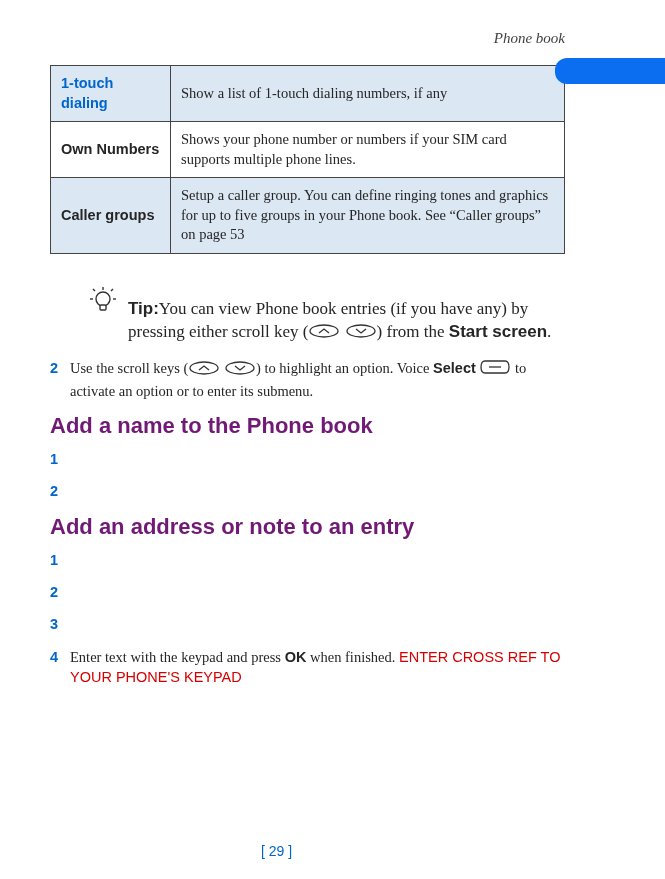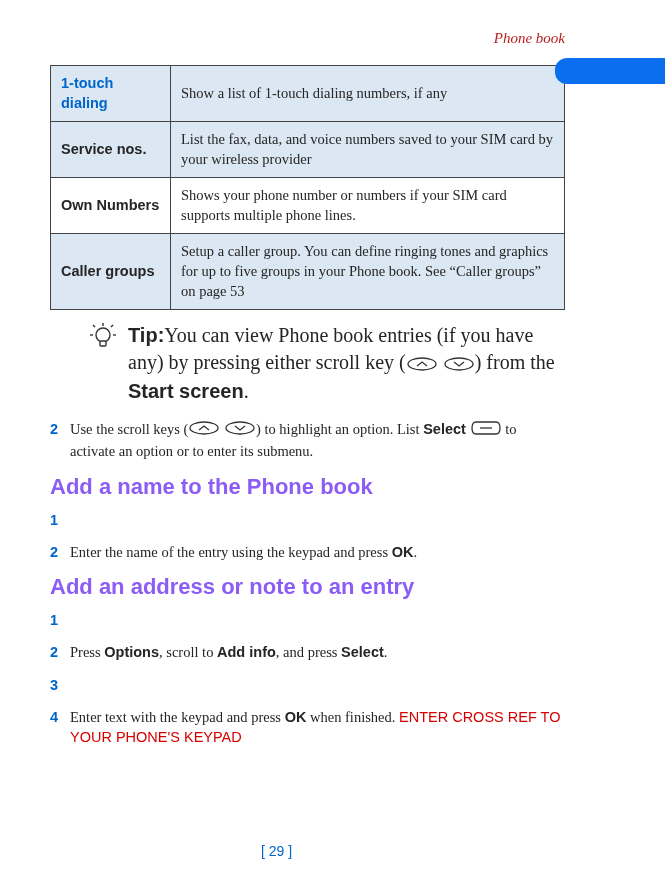--- a/index.html
+++ b/index.html
@@ -8,39 +8,39 @@
       height: 879px;
       background: #fff;
       font-family: Georgia, 'Times New Roman', serif;
       position: relative;
       padding: 30px 100px 30px 50px;
       font-size: 15px;
       color: #252525;
     }
     .header-title {
       text-align: right;
-      color: #b91c1c;
+      color: #404040;
       font-style: italic;
       font-size: 15px;
       margin-bottom: 18px;
       padding-right: 0;
     }
     .thumb-tab {
       position: absolute;
       right: 0;
       top: 58px;
       width: 110px;
       height: 26px;
       background: #0b6ef0;
       border-radius: 12px 0 0 12px;
     }
     table.feature-table {
       width: 100%;
       border-collapse: collapse;
-      margin-bottom: 12px;
+      margin-bottom: 32px;
     }
     table.feature-table td {
       border: 1px solid #444;
       padding: 8px 10px;
       vertical-align: middle;
       font-size: 14.5px;
       line-height: 1.35;
     }
     tr.shaded td {
       background: #dbe7f2;
@@ -54,40 +54,40 @@
       color: #0066cc;
     }
 
     .tip-block {
       display: flex;
       align-items: flex-start;
       margin: 12px 0 14px 0;
       padding-left: 40px;
     }
     .tip-block .bulb { margin-right: 12px; flex: 0 0 auto; }
-    .tip-block .tip-text { line-height: 1.35; font-size: 20px; }
+    .tip-block .tip-text { line-height: 1.35; font-size: 17px; margin-top: 12px; }
     .tip-label { font-weight: bold; font-family: 'Trebuchet MS', Tahoma, sans-serif; }
 
     .step {
       display: flex;
       margin: 6px 0 12px 0;
       line-height: 1.4;
       font-size: 14.5px;
     }
     .step .num {
       color: #0066cc;
       font-weight: bold;
       font-family: 'Trebuchet MS', Tahoma, sans-serif;
       width: 20px;
       flex: 0 0 auto;
     }
     .bold-sans { font-weight: bold; font-family: 'Trebuchet MS', Tahoma, sans-serif; }
 
     h2.section {
-      color: #8b5cf6;
+      color: #701a75;
       font-family: 'Trebuchet MS', Tahoma, sans-serif;
       font-weight: bold;
       font-size: 22px;
       margin: 10px 0 10px 0;
     }
 
     .key-icon {
       display: inline-block;
       vertical-align: middle;
       margin: 0 1px;
@@ -110,24 +110,20 @@
 <body>
 
 <div class="header-title"><span>Phone book</span></div>
 <div class="thumb-tab"></div>
 
 <table class="feature-table">
   <tbody>
       <tr class="shaded blue-heading">
     <td class="label">1-touch dialing</td>
     <td>Show a list of 1-touch dialing numbers, if any</td>
-  </tr>
-  <tr class="shaded">
-    <td class="label">Service nos.</td>
-    <td>List the fax, data, and voice numbers saved to your SIM card by your wireless provider</td>
   </tr>
   <tr>
     <td class="label">Own Numbers</td>
     <td>Shows your phone number or numbers if your SIM card supports multiple phone lines.</td>
   </tr>
   <tr class="shaded">
     <td class="label">Caller groups</td>
     <td>Setup a caller group. You can define ringing tones and graphics for up to five groups in your Phone book. See “Caller groups” on page 53</td>
   </tr>
 </tbody>
@@ -160,47 +156,45 @@
 
 <div class="step">
   <span class="num">2</span>
   <span>
     <span>Use the scroll keys (</span><span class="key-icon"><svg width="30" height="14" viewBox="0 0 30 14">
           <ellipse cx="15" cy="7" rx="14" ry="6" fill="#fff" stroke="#333" stroke-width="1.3"></ellipse>
           <path d="M10 9 L15 5 L20 9" fill="none" stroke="#333" stroke-width="1.3"></path>
         </svg></span> <span class="key-icon"><svg width="30" height="14" viewBox="0 0 30 14">
           <ellipse cx="15" cy="7" rx="14" ry="6" fill="#fff" stroke="#333" stroke-width="1.3"></ellipse>
           <path d="M10 5 L15 9 L20 5" fill="none" stroke="#333" stroke-width="1.3"></path>
-        </svg></span><span>) to highlight an option. List </span><span class="bold-sans">Select</span> <span class="key-icon"><svg width="30" height="16" viewBox="0 0 30 16">
+        </svg></span><span>) to highlight an option. Voice </span><span class="bold-sans">Select</span> <span class="key-icon"><svg width="30" height="16" viewBox="0 0 30 16">
           <path d="M5 2 Q1 2 1 8 Q1 14 5 14 L25 14 Q29 14 29 8 Q29 2 25 2 Z" fill="#fff" stroke="#333" stroke-width="1.3"></path>
           <line x1="9" y1="8" x2="21" y2="8" stroke="#333" stroke-width="1.3"></line>
         </svg></span><span> to activate an option or to enter its submenu.</span>
   </span>
 </div>
 
 <h2 class="section">Add a name to the Phone book</h2>
 
 <div class="step">
   <span class="num">1</span>
 </div>
 
 <div class="step">
   <span class="num">2</span>
-  <span><span>Enter the name of the entry using the keypad and press </span><span class="bold-sans">OK</span><span>.</span></span>
 </div>
 
 <h2 class="section">Add an address or note to an entry</h2>
 
 <div class="step">
   <span class="num">1</span>
 </div>
 
 <div class="step">
   <span class="num">2</span>
-  <span><span>Press </span><span class="bold-sans">Options</span><span>, scroll to </span><span class="bold-sans">Add info</span><span>, and press </span><span class="bold-sans">Select</span><span>.</span></span>
 </div>
 
 <div class="step">
   <span class="num">3</span>
 </div>
 
 <div class="step">
   <span class="num">4</span>
   <span><span>Enter text with the keypad and press </span><span class="bold-sans">OK</span><span> when finished. </span><span class="cross-ref">ENTER CROSS REF TO YOUR PHONE'S KEYPAD</span></span>
 </div>

